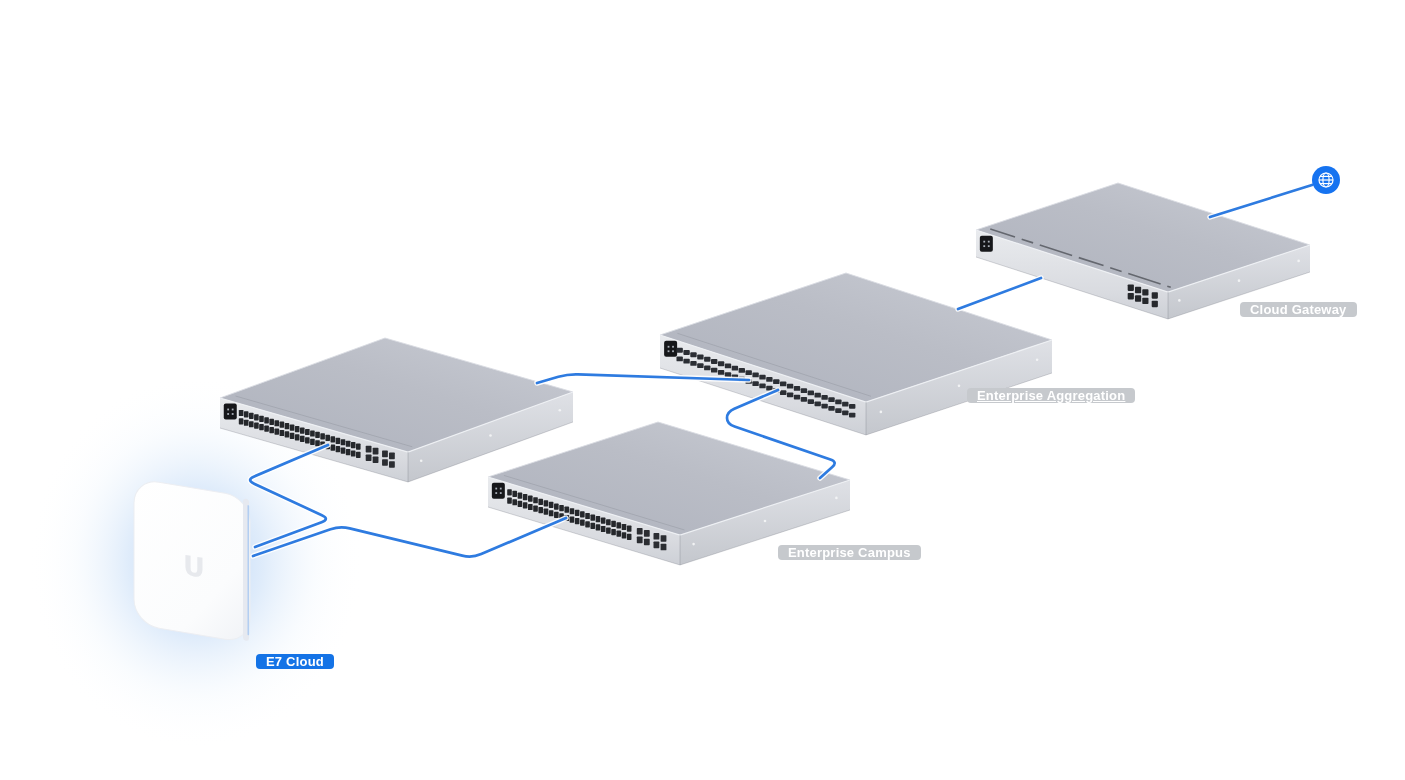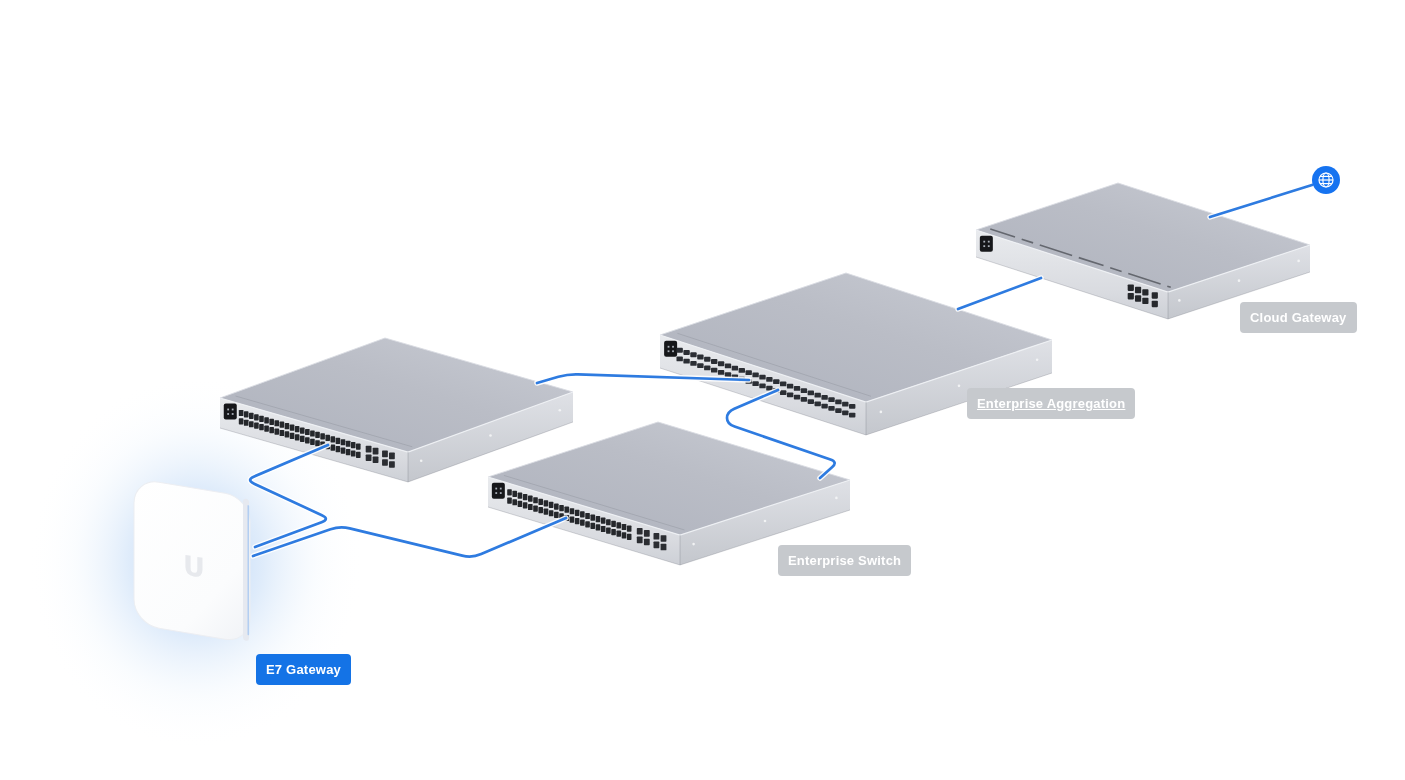--- a/index.html
+++ b/index.html
@@ -1,20 +1,20 @@
 <!DOCTYPE html>
 <html style="--background: #ffffff; --cable: #2e7be0; --badge-primary: #1473e6; --badge-neutral: #c6c9cd; --badge-text: #ffffff; --globe-fill: #1673f0; --ap-glow: #aecdf4; --device-top: #b7bac3; --device-front: #e2e4e8; --device-side: #d2d5da; --port-dark: #25272b;"><head>
 <meta charset="utf-8">
 <style>
   html,body{margin:0;padding:0;background:#ffffff;}
   #stage{position:relative;width:1405px;height:780px;overflow:hidden;
          font-family:"Liberation Sans",sans-serif;background:#ffffff;}
   #scene{position:absolute;left:0;top:0;}
   .badge{position:absolute;font:700 13px "Liberation Sans",sans-serif;
-         color:var(--badge-text,#fff);padding:8px 10px;border-radius:4px;
+         color:var(--badge-text,#fff);padding:0 10px;border-radius:4px;
          white-space:nowrap;letter-spacing:.2px;}
   .badge.neutral{background:var(--badge-neutral,#c6c9cd);}
   .badge.primary{background:var(--badge-primary,#1473e6);}
   #badge-e7{left:256px;top:654px;}
   #badge-switch{left:778px;top:545px;}
   #badge-agg{left:967px;top:388px;text-decoration:underline;}
   #badge-gw{left:1240px;top:302px;}
 </style>
 </head>
 <body>
@@ -326,20 +326,20 @@
           <g stroke="#ffffff" stroke-width="1.2" fill="none">
             <circle cx="1326" cy="180" r="7"></circle>
             <ellipse cx="1326" cy="180" rx="3.1" ry="7"></ellipse>
             <line x1="1319" y1="180" x2="1333" y2="180"></line>
             <line x1="1320.2" y1="176.4" x2="1331.8" y2="176.4"></line>
             <line x1="1320.2" y1="183.6" x2="1331.8" y2="183.6"></line>
           </g>
         </g>
       </svg></div>
 
-  <div class="badge primary" id="badge-e7">E7 Gateway</div>
-
-  <div class="badge neutral" id="badge-switch">Enterprise Switch</div>
+  <div class="badge primary" id="badge-e7">E7 Cloud</div>
+
+  <div class="badge neutral" id="badge-switch">Enterprise Campus</div>
 
   <div class="badge neutral" id="badge-agg">Enterprise Aggregation</div>
 
   <div class="badge neutral" id="badge-gw">Cloud Gateway</div>
 </div>
 
 </body></html>

